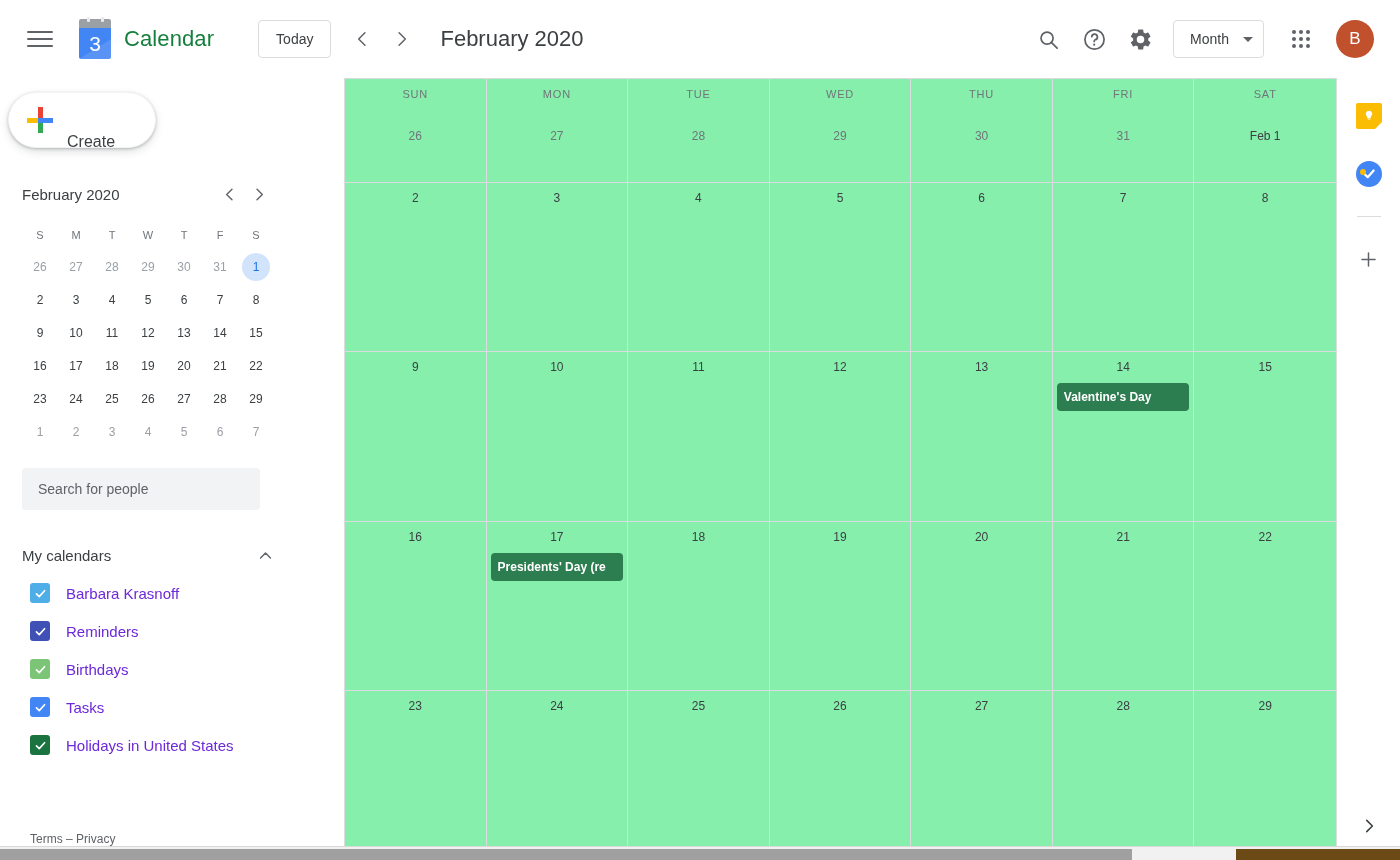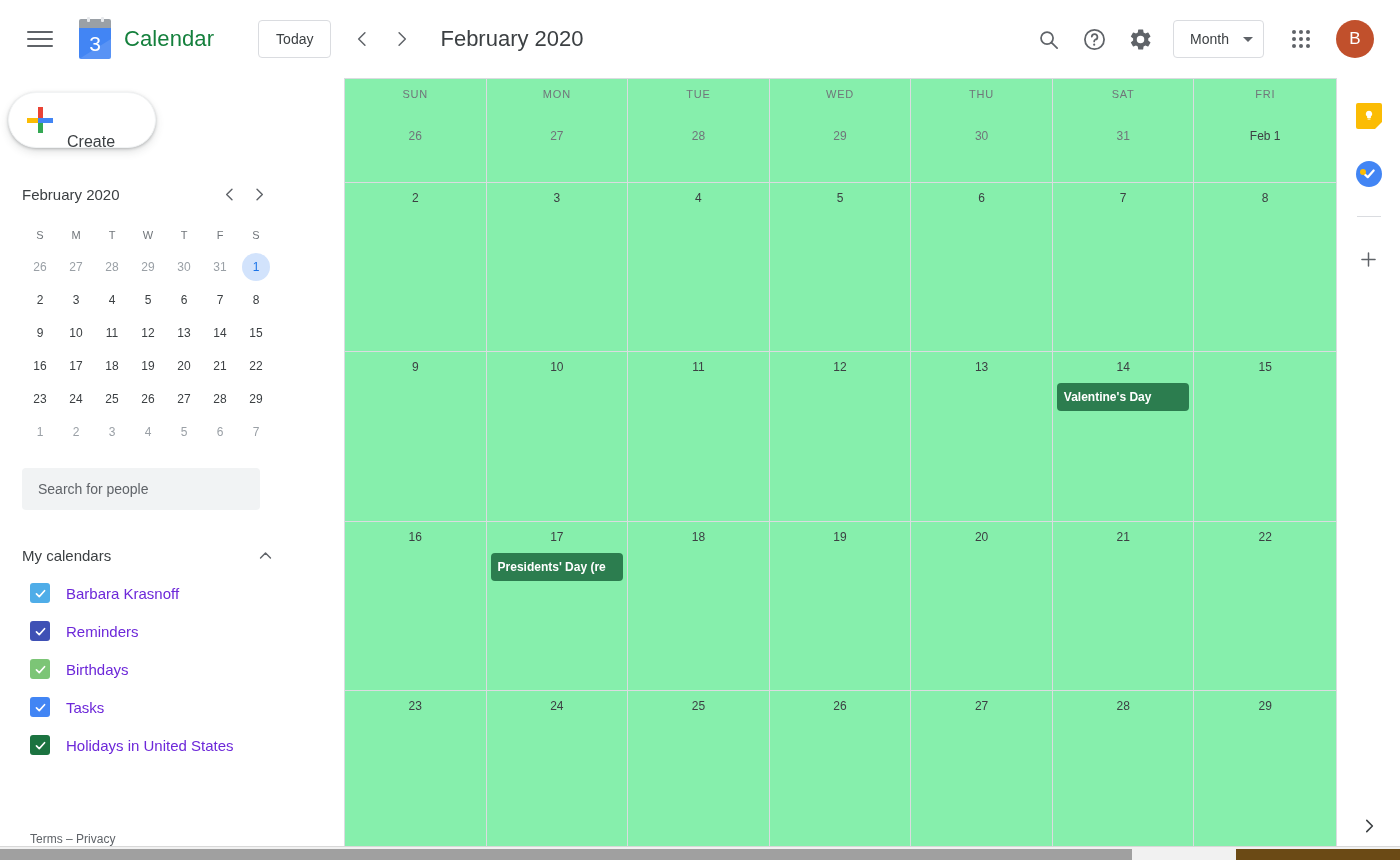--- a/index.html
+++ b/index.html
@@ -553,24 +553,24 @@
         <div class="dcell" style="border-bottom: none;">
           <div class="dow-lbl">TUE</div>
         </div>
         <div class="dcell" style="border-bottom: none;">
           <div class="dow-lbl">WED</div>
         </div>
         <div class="dcell" style="border-bottom: none;">
           <div class="dow-lbl">THU</div>
         </div>
         <div class="dcell" style="border-bottom: none;">
+          <div class="dow-lbl">FRI</div>
+        </div>
+        <div class="dcell" style="border-bottom: none;">
           <div class="dow-lbl">SAT</div>
-        </div>
-        <div class="dcell" style="border-bottom: none;">
-          <div class="dow-lbl">FRI</div>
         </div>
       </div>
     <div id="weeks-host" style="display:flex;flex-direction:column;flex:1 1 auto;min-height:0;">
         <div class="week-row" style="flex: 0 0 62px;">
           <div class="dcell">
             <div class="dnum muted">26</div>
           </div>
           <div class="dcell">
             <div class="dnum muted">27</div>
           </div>

